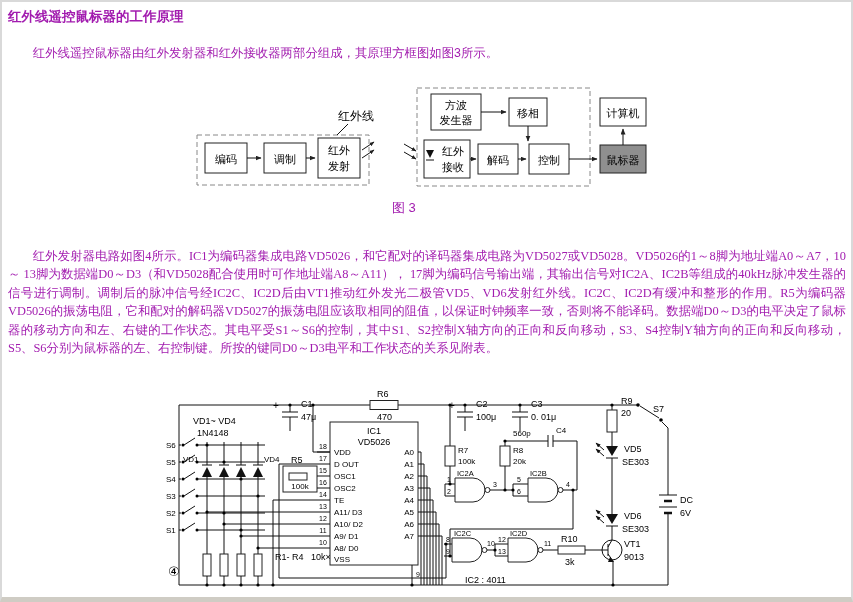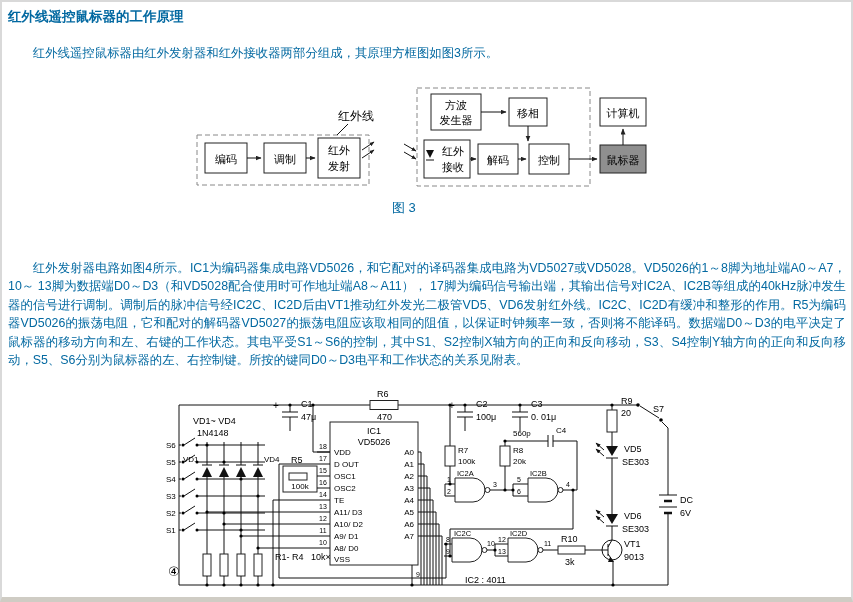--- a/index.html
+++ b/index.html
@@ -1,28 +1,28 @@
 <!DOCTYPE html>
 <html><head>
 <meta charset="utf-8">
 <style>
   html,body{margin:0;padding:0;background:#fff;}
   .page{
     position:relative;
     width:853px;height:602px;
     background:#ffffff;
     font-family:"Liberation Sans","DejaVu Sans",sans-serif;
-    color:#0369a1;
+    color:#a21caf;
     overflow:hidden;
   }
   .frame{position:absolute;inset:0;border:2px solid #d9d9d9;border-bottom:5px solid #cfccc4;pointer-events:none;}
   .title{position:absolute;left:8px;top:8px;font-size:13.5px;font-weight:bold;}
   .para{position:absolute;left:8px;width:838px;font-size:12.4px;line-height:18.4px;text-indent:2em;text-align:justify;}
   .p1{top:44px;}
-  .p2{top:259px;}
+  .p2{top:247px;font-family:Liberation Serif, serif;}
   .figcap{position:absolute;left:392px;top:199px;font-size:13px;}
   svg{position:absolute;}
   .fig3{left:190px;top:82px;}
   .fig4{left:165px;top:386px;}
   svg text{fill:#000;font-family:"Liberation Sans","DejaVu Sans",sans-serif;}
   .t7{font-size:7px;}
   .t75{font-size:7.5px;}
   .t8{font-size:8px;}
   .t9{font-size:9px;}
   .t10{font-size:10px;}

